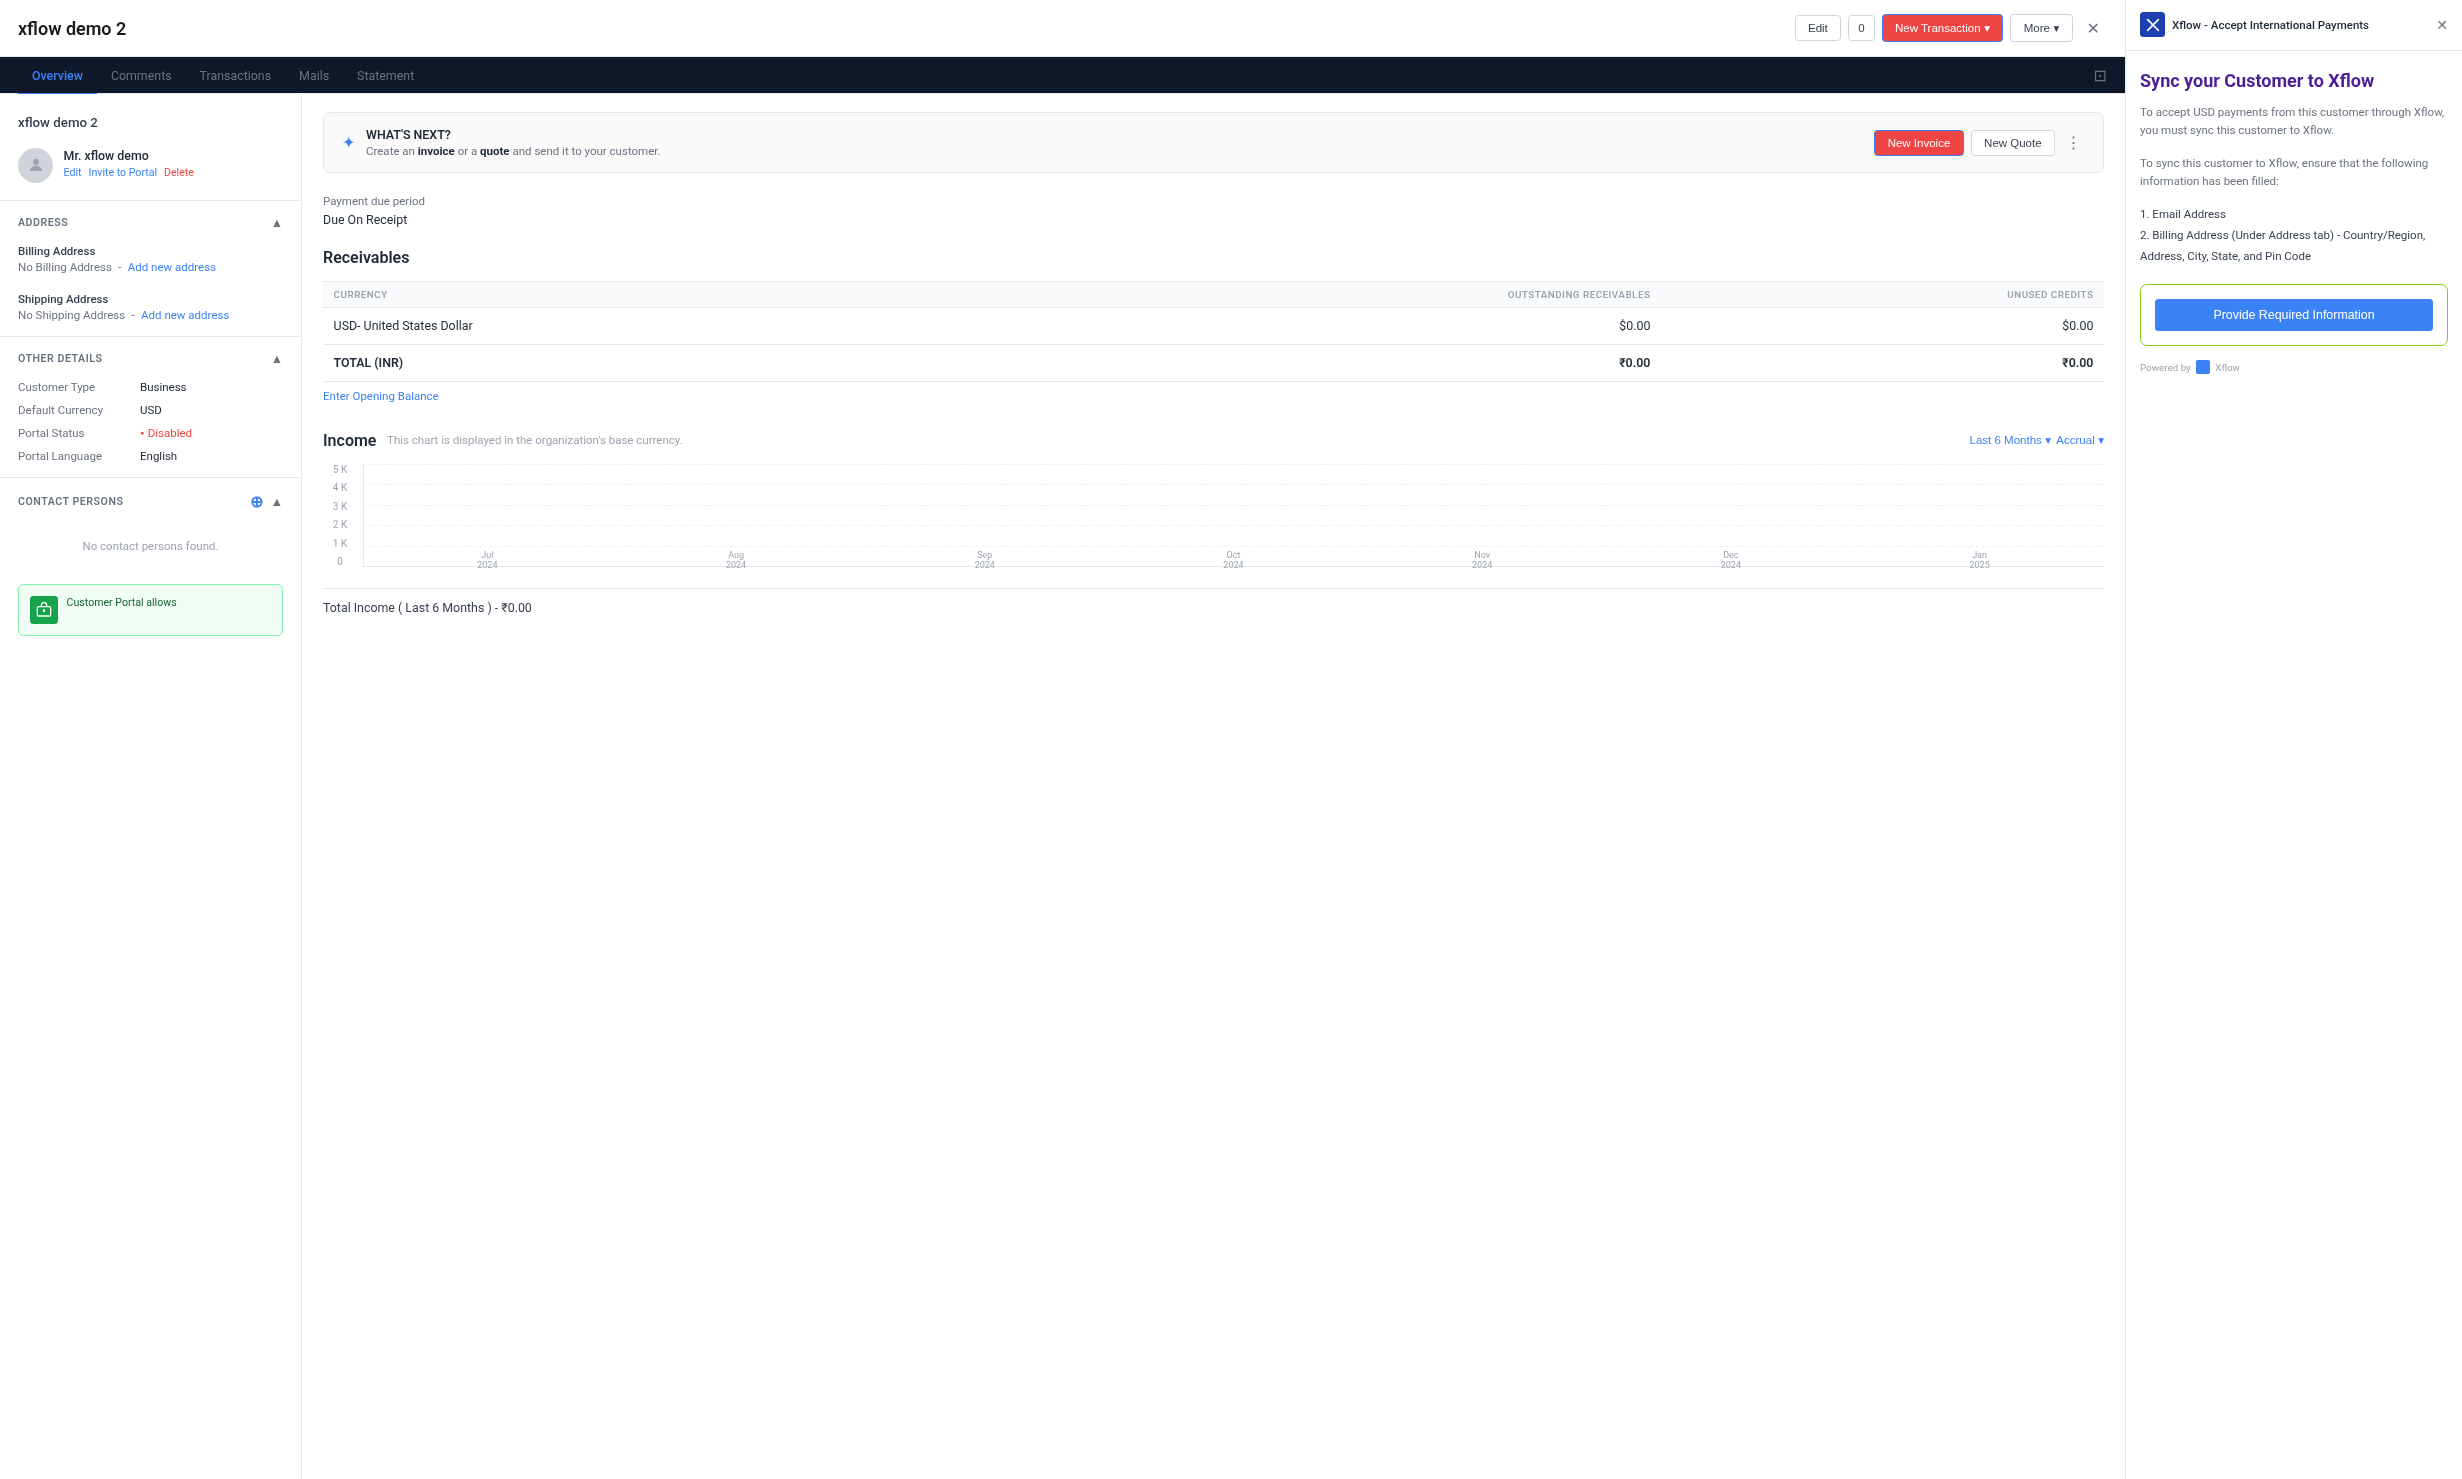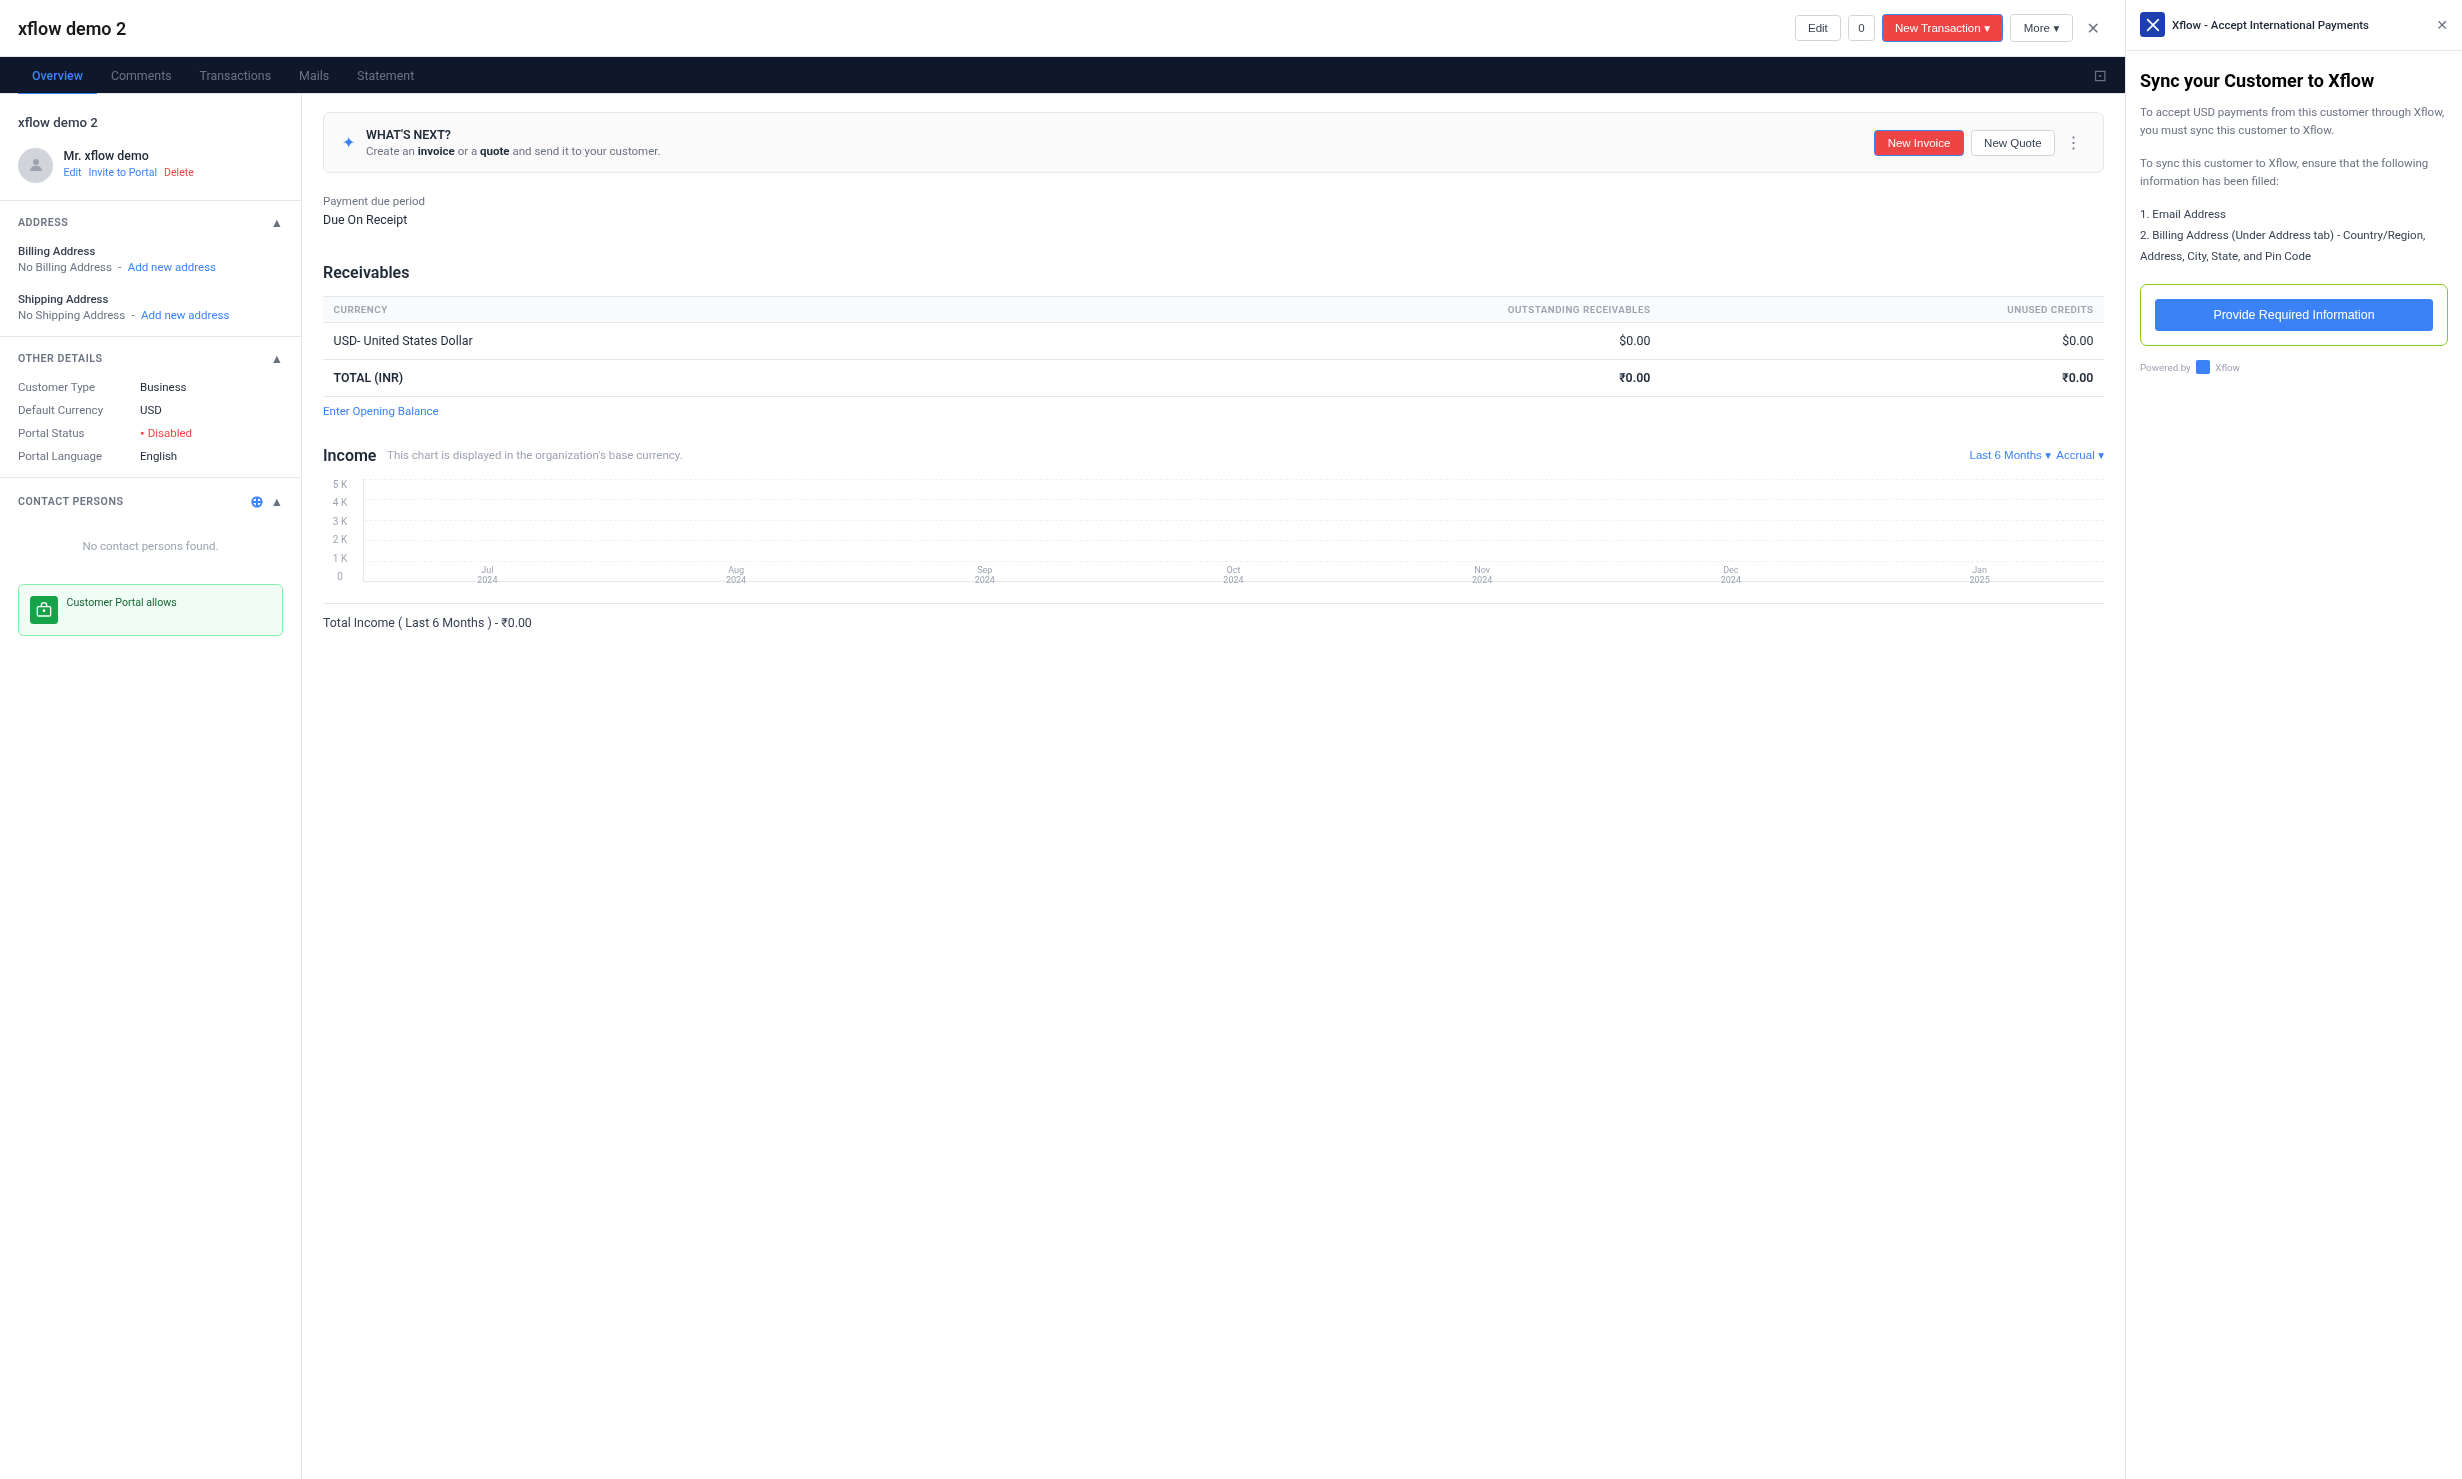--- a/index.html
+++ b/index.html
@@ -72,21 +72,21 @@
     .whats-next { display: flex; align-items: center; justify-content: space-between; padding: 14px 18px; border: 0.9px solid #e5e7eb; border-radius: 7px; margin-bottom: 21px; background: #fafafa; }
     .whats-next-left { display: flex; align-items: center; gap: 10.6px; }
     .whats-next-icon { color: #3b82f6; font-size: 16px; }
     .whats-next-title { font-size: 12.4px; font-weight: 600; color: #1f2937; margin-bottom: 1.8px; }
     .whats-next-desc { font-size: 11.5px; color: #6b7280; }
     .whats-next-desc strong { color: #1f2937; }
     .whats-next-actions { display: flex; align-items: center; gap: 7px; }
     .three-dots { color: #6b7280; cursor: pointer; font-size: 16px; padding: 3.5px; }
 
     
-    .payment-info { margin-bottom: 36px; }
+    .payment-info { margin-bottom: 21px; }
     .payment-label { font-size: 11.5px; color: #6b7280; margin-bottom: 3.5px; }
     .payment-value { font-size: 12.4px; color: #1f2937; }
 
     
     .receivables-section { margin-bottom: 21px; }
     .section-heading { font-size: 16px; font-weight: 600; color: #1f2937; margin-bottom: 14px; }
     .receivables-table { width: 100%; border-collapse: collapse; }
     .receivables-table th { font-size: 9.8px; font-weight: 600; color: #9ca3af; text-transform: uppercase; letter-spacing: 0.05em; padding: 7px 10.6px; text-align: left; border-top: 0.9px solid #e5e7eb; border-bottom: 0.9px solid #e5e7eb; background: #f9fafb; }
     .receivables-table th:not(:first-child) { text-align: right; }
     .receivables-table td { padding: 10.6px; font-size: 12.4px; color: #1f2937; border-bottom: 0.9px solid #e5e7eb; }
@@ -117,21 +117,21 @@
 
     
     .xflow-panel { width: 337px; min-width: 337px; border-left: 0.9px solid #e5e7eb; background: #fff; display: flex; flex-direction: column; overflow-y: auto; }
     .xflow-header { display: flex; align-items: center; justify-content: space-between; padding: 12.4px 14px; border-bottom: 0.9px solid #e5e7eb; }
     .xflow-header-left { display: flex; align-items: center; gap: 7px; }
     .xflow-logo { width: 25px; height: 25px; background: #1e40af; border-radius: 3.5px; display: flex; align-items: center; justify-content: center; }
     .xflow-title { font-size: 11.5px; font-weight: 500; color: #1f2937; }
     .xflow-close { background: none; border: none; cursor: pointer; color: #6b7280; font-size: 14px; }
 
     .xflow-body { padding: 18px 14px; }
-    .xflow-heading { font-size: 18px; font-weight: 700; color: #000000; margin-bottom: 10.6px; line-height: 1.3; }
+    .xflow-heading { font-size: 18px; font-weight: 700; color: #4c1d95; margin-bottom: 10.6px; line-height: 1.3; }
     .xflow-desc { font-size: 11.5px; color: #6b7280; line-height: 1.6; margin-bottom: 14px; }
     .xflow-list { font-size: 11.5px; color: #374151; line-height: 1.8; margin-bottom: 18px; }
     .xflow-cta-container { border: 1.8px solid #84cc16; border-radius: 7px; padding: 14px; margin-bottom: 14px; }
     .btn-provide-info { background: #3b82f6; color: #fff; border: none; padding: 9px 14px; border-radius: 3.5px; font-size: 12.4px; font-weight: 500; cursor: pointer; width: 100%; }
     .xflow-powered { display: flex; align-items: center; gap: 5.3px; font-size: 9.8px; color: #9ca3af; margin-top: 7px; }
     .xflow-powered-logo { width: 14px; height: 14px; background: #3b82f6; border-radius: 1.8px; }
   </style>
 </head>
 <body>
 

